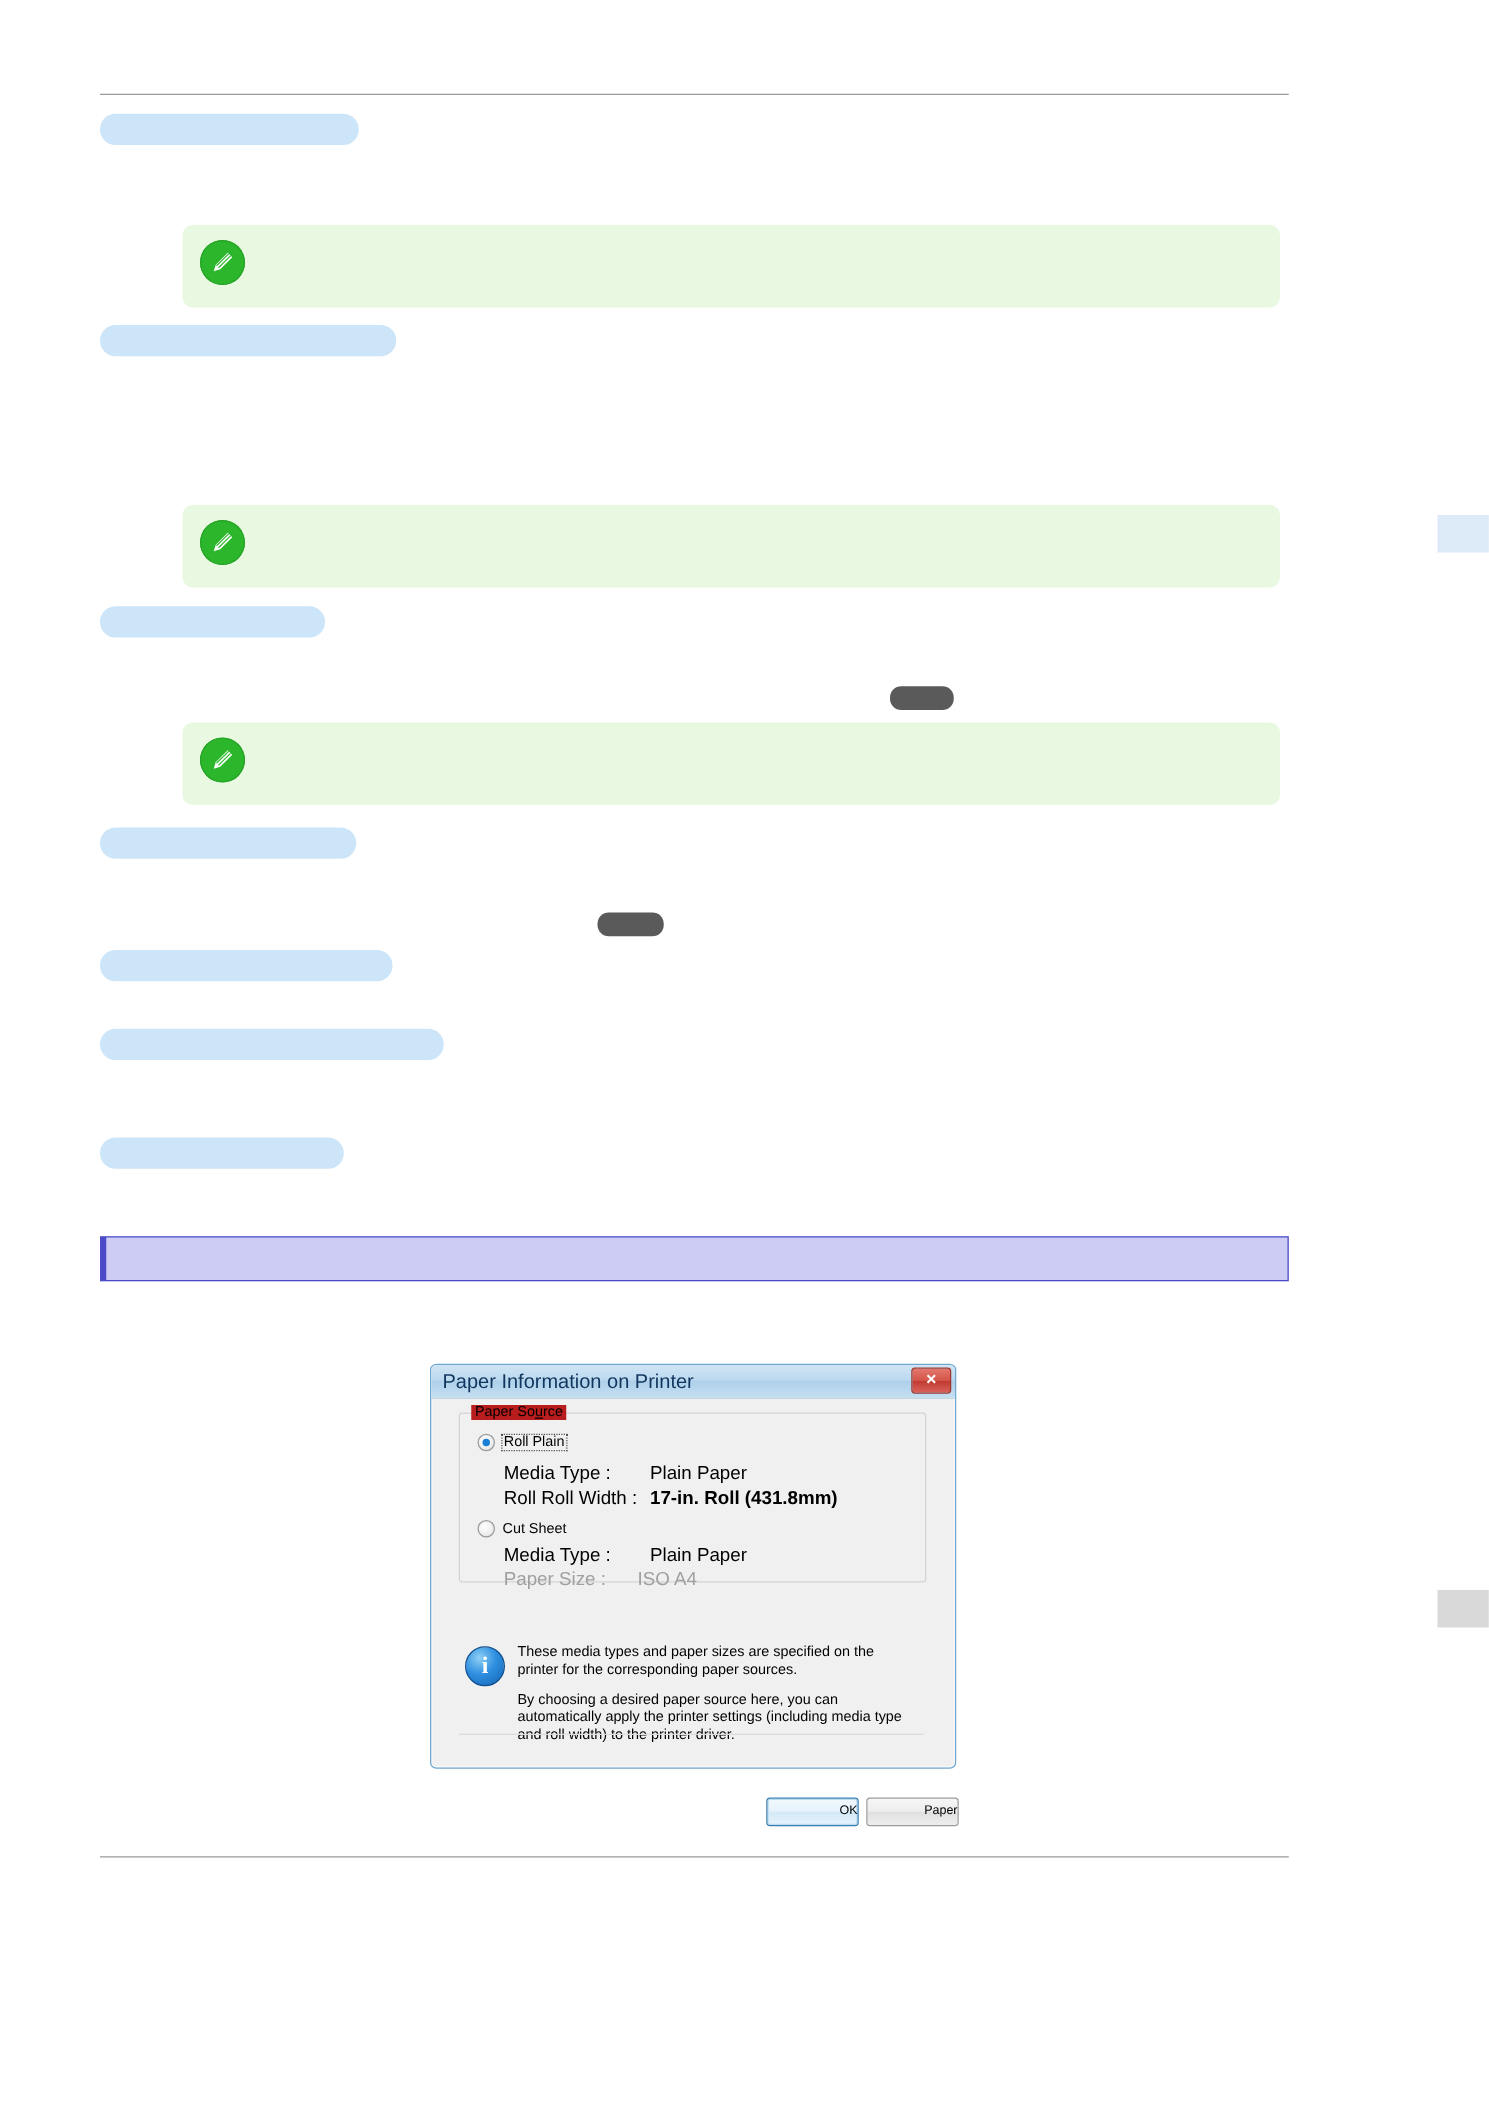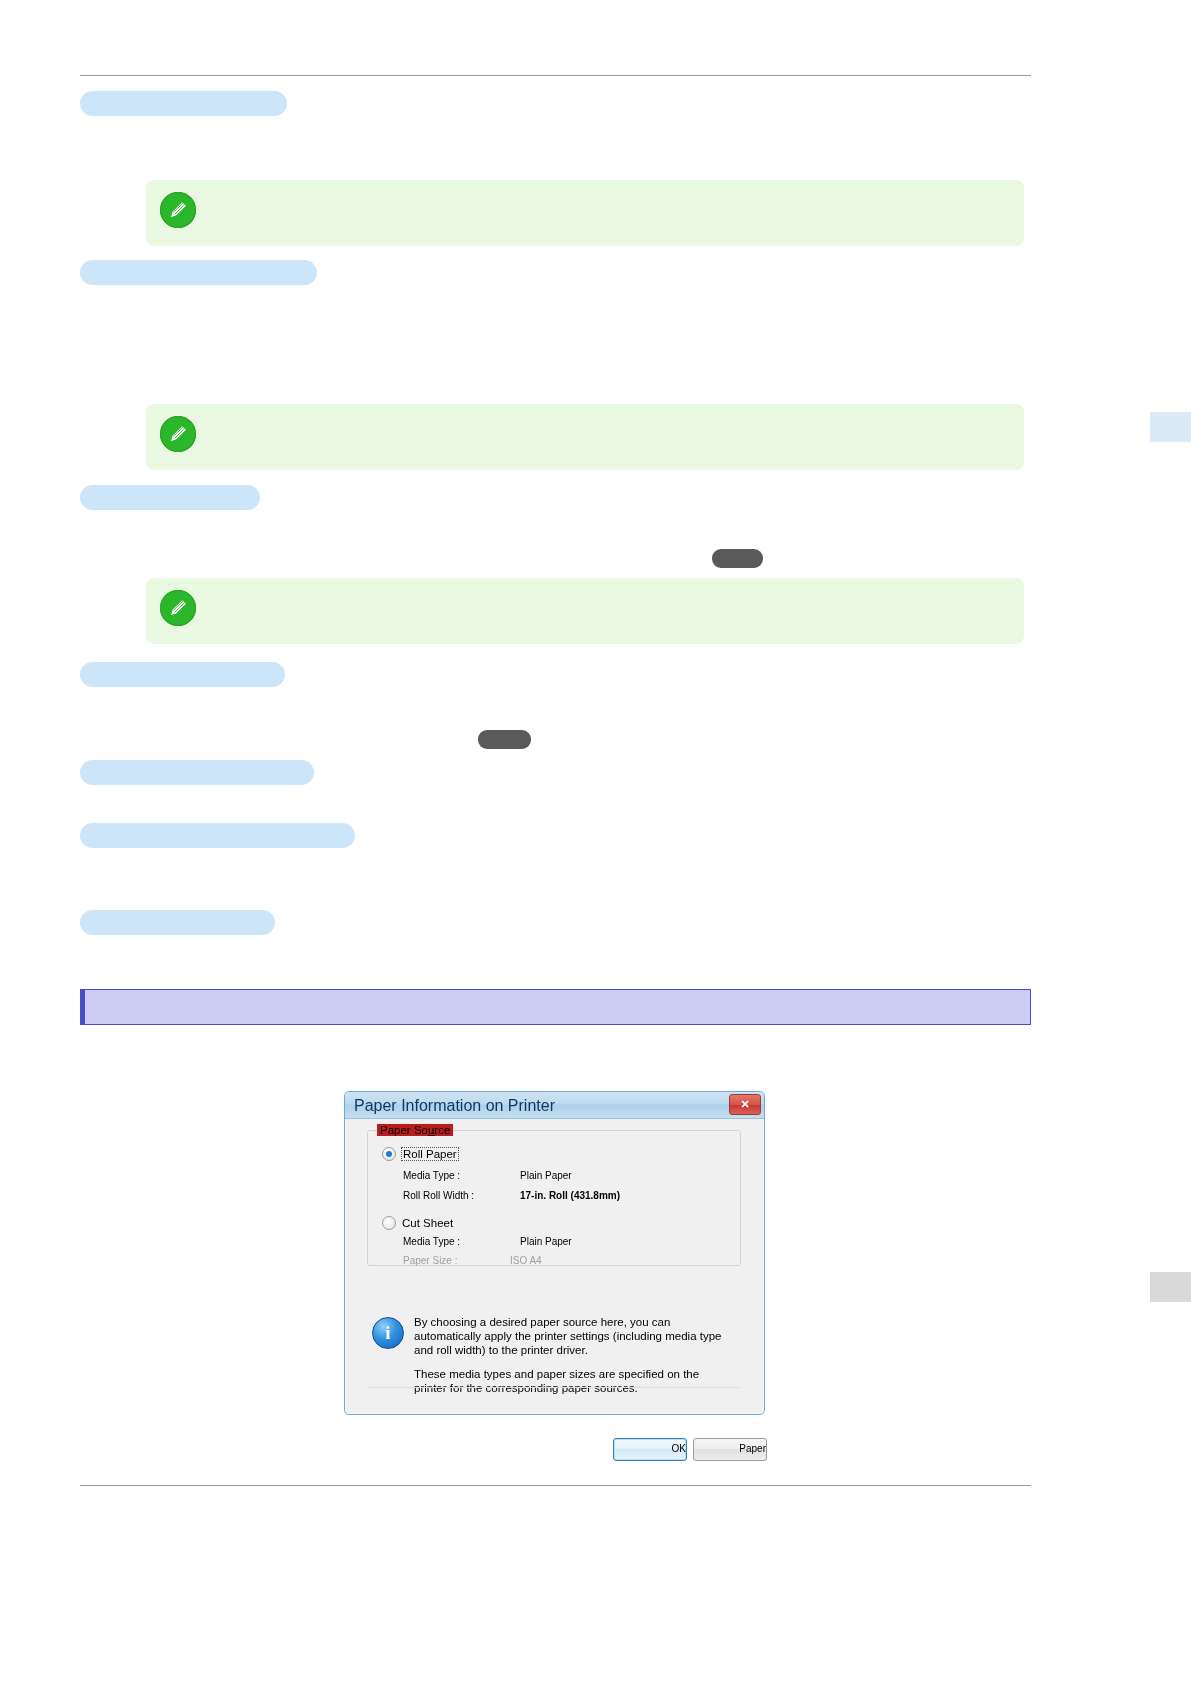--- a/index.html
+++ b/index.html
@@ -113,21 +113,21 @@
     width:6px;height:6px;border-radius:50%;
     background:#1a7fd4;
   }
   .radio-label{
     margin-left:6px;font-size:11.5px;color:#000;white-space:nowrap;
   }
   .radio-label.focus{
     border:1px dotted #555;padding:0 1px;margin-left:5px;
   }
 
-  .kv{position:absolute;font-size:10px;color:#000;white-space:nowrap;}
+  .kv{position:absolute;font-size:15px;color:#000;white-space:nowrap;}
   .kv.dim{color:#a0a0a0;}
 
   .divider{position:absolute;left:22px;width:372px;height:1px;background:#dcdcdc;}
 
   .info-icon{
     position:absolute;left:27px;top:198px;
     width:30px;height:30px;border-radius:50%;
     background:radial-gradient(circle at 35% 28%,#8fd0f5 0%,#2f8fe0 45%,#1463b4 100%);
     border:1px solid #0f4e8f;
   }
@@ -238,42 +238,42 @@
 
     <div class="dlg-body">
 
       <div class="groupbox"></div>
       <div class="groupbox-label" style="left:32px;top:5px;">
         <span>Paper So</span><span class="gb-u">u</span><span>rce</span>
       </div>
 
       <div class="radio-row" style="left:37px;top:28px;">
         <span class="radio checked"></span>
-        <span class="radio-label focus">Roll Paper</span>
+        <span class="radio-label focus">Roll Plain</span>
       </div>
       <div class="kv" style="left:58px;top:51px;">Media Type :</div>
       <div class="kv" style="left:175px;top:51px;">Plain Paper</div>
       <div class="kv" style="left:58px;top:71px;">Roll Roll Width :</div>
       <div class="kv" style="left:175px;top:71px;font-weight:bold;">17-in. Roll (431.8mm)</div>
 
       <div class="radio-row" style="left:37px;top:97px;">
         <span class="radio"></span>
         <span class="radio-label">Cut Sheet</span>
       </div>
       <div class="kv" style="left:58px;top:117px;">Media Type :</div>
       <div class="kv" style="left:175px;top:117px;">Plain Paper</div>
       <div class="kv dim" style="left:58px;top:136px;">Paper Size :</div>
       <div class="kv dim" style="left:165px;top:136px;text-align:right;">ISO A4</div>
 
       <div class="info-icon">
         <span class="glyph">i</span>
       </div>
       <div class="info-text">
+        <p>These media types and paper sizes are specified on the printer for the corresponding paper sources.</p>
         <p>By choosing a desired paper source here, you can automatically apply the printer settings (including media type and roll width) to the printer driver.</p>
-        <p>These media types and paper sizes are specified on the printer for the corresponding paper sources.</p>
       </div>
 
       <div class="divider" style="top:268px;"></div>
 
       <div class="btn-row">
         <div class="btn default ok">OK</div>
         <div class="btn cancel">Paper</div>
       </div>
 
     </div>

